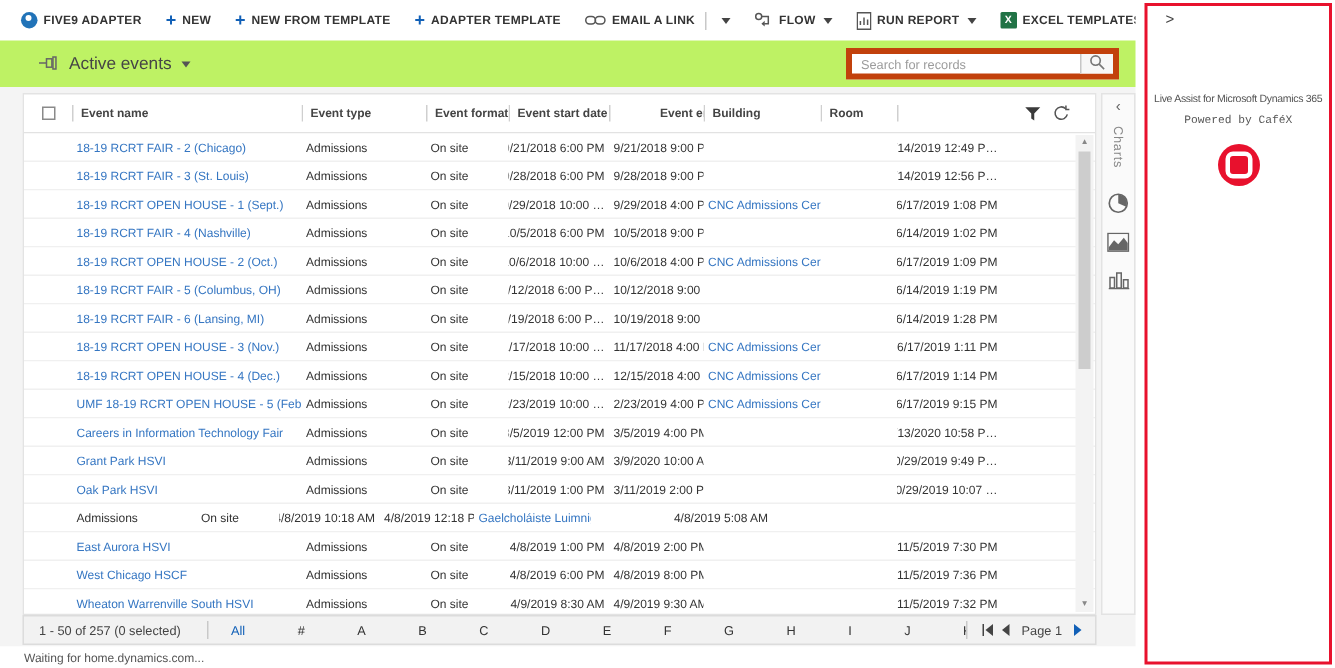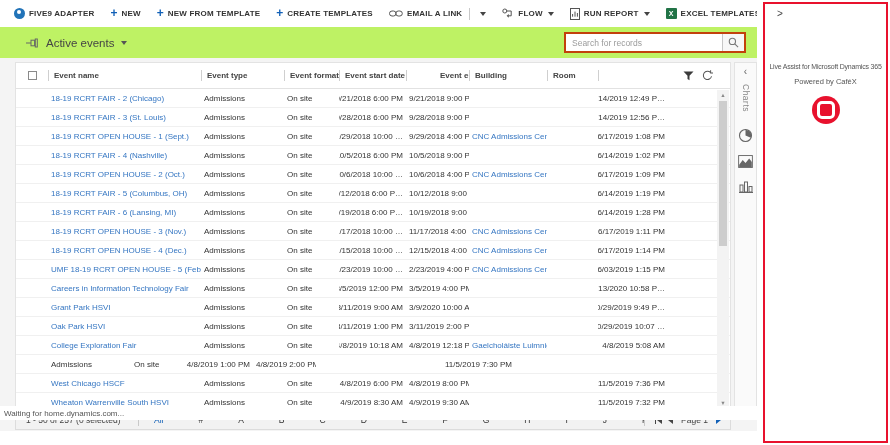--- a/index.html
+++ b/index.html
@@ -18,21 +18,21 @@
   .five9-logo-icon::after { content:''; position:absolute; width:4px; height:4px; border-radius:50%; background:#fff; left:3px; top:2px; }
   .excel-icon, .excel-export-icon { width:11px; height:11px; background:#217346; color:#fff; font-size:7px; font-weight:bold; display:inline-flex; align-items:center; justify-content:center; border-radius:1px; }
   .tb-split { width:1px; height:12px; background:#c8c8c8; margin:0 5px 0 7px; }
   .tb-caret { width:0; height:0; border-left:3px solid transparent; border-right:3px solid transparent; border-top:4px solid #444; margin-left:5px; }
 
   
   .view-header { position:absolute; left:0; top:27px; width:757px; height:31px; background:#bef264; }
   .view-title { position:absolute; left:26px; top:0; height:100%; display:flex; align-items:center; gap:7px; cursor:pointer; }
   .title-text { font-size:11.5px; color:#454545; }
   .title-caret { width:0; height:0; border-left:3.5px solid transparent; border-right:3.5px solid transparent; border-top:4.5px solid #555; }
-  .search { position:absolute; right:11px; top:5px; width:182px; height:21px; background:#fff; border:2px solid #c2410c; display:flex; }
+  .search { position:absolute; right:11px; top:5px; width:182px; height:21px; background:#fff; border:4px solid #c2410c; display:flex; }
   .search input { flex:1; border:none; outline:none; font-size:8.5px; color:#333; padding:0 6px; background:transparent; font-family:"Liberation Sans", sans-serif; }
   .search input::placeholder { color:#9b9b9b; }
   .search-btn { width:22px; border-left:1px solid #c6c6c6; display:flex; align-items:center; justify-content:center; background:#f7f7f7; cursor:pointer; }
 
   
   .content-bg { position:absolute; left:0; top:58px; width:757px; height:373px; background:#f4f4f4; }
 
   
   .grid-card { position:absolute; left:15px; top:62px; width:716px; height:348px; background:#fff; border:1px solid #e3e3e3; overflow:hidden; }
   .grid-header { display:flex; align-items:center; height:26px; border-bottom:1px solid #e2e2e2; padding-right:13px; }
@@ -73,27 +73,27 @@
   .letter { color:#333; cursor:pointer; font-size:8.5px; }
   .letter-all { color:#1160B7; }
   .pager { display:flex; align-items:center; gap:6px; padding:0 9px 0 10px; flex-shrink:0; }
   .tri-left { width:0; height:0; border-top:4px solid transparent; border-bottom:4px solid transparent; border-right:5px solid #444; display:inline-block; }
   .tri-right-blue { width:0; height:0; border-top:4px solid transparent; border-bottom:4px solid transparent; border-left:5px solid #1160B7; display:inline-block; }
   .first-bar { width:1.5px; height:8px; background:#444; display:inline-block; margin-right:1px; }
   .pager .icon-btn { display:inline-flex; align-items:center; cursor:pointer; }
   .page-label { font-size:8.5px; color:#444; margin:0 2px; }
 
   
-  .statusbar { position:absolute; left:0; top:406px; width:757px; height:14px; background:#fff; display:flex; align-items:center; padding-left:4px; font-size:8px; color:#555; }
+  .statusbar { position:absolute; left:0; top:431px; width:757px; height:14px; background:#fff; display:flex; align-items:center; padding-left:16px; font-size:8px; color:#555; }
 
   
   .live-assist { position:absolute; left:763px; top:2px; width:125px; height:441px; border:2px solid #E8112D; background:#fff; }
   .la-chevron { position:absolute; left:12px; top:4px; font-size:10px; color:#444; cursor:pointer; }
   .la-line1 { position:absolute; top:59px; width:100%; text-align:center; font-size:7px; color:#555; white-space:nowrap; letter-spacing:-.2px; }
-  .la-line2 { position:absolute; top:73px; width:100%; text-align:center; font-size:7.5px; color:#555; }
+  .la-line2 { position:absolute; top:73px; width:100%; text-align:center; font-size:7.5px; color:#555;font-family:Liberation Mono, monospace; }
   .la-icon { position:absolute; left:50%; top:92px; transform:translateX(-50%); width:28px; height:28px; border-radius:50%; background:#E8112D; }
   .la-icon::before { content:''; position:absolute; left:5px; top:5px; right:5px; bottom:5px; border:3px solid #fff; border-radius:5px; }
 </style>
 </head>
 <body>
 
 <div class="main">
 
   <div class="toolbar">
       <div class="tb-item">
@@ -103,21 +103,21 @@
       <div class="tb-item">
         <span class="tb-icon plus-icon">+</span>
         <span class="tb-label">NEW</span>
       </div>
       <div class="tb-item">
         <span class="tb-icon plus-icon">+</span>
         <span class="tb-label">NEW FROM TEMPLATE</span>
       </div>
       <div class="tb-item">
         <span class="tb-icon plus-icon">+</span>
-        <span class="tb-label">CREATE TEMPLATES</span>
+        <span class="tb-label">ADAPTER TEMPLATE</span>
       </div>
       <div class="tb-item">
         <span class="tb-icon link-icon">
           <svg width="14" height="9" viewBox="0 0 14 9">
             <rect x="0.5" y="2" width="6.5" height="5" rx="2.5" fill="none" stroke="#555" stroke-width="1"></rect>
             <rect x="6.8" y="2" width="6.5" height="5" rx="2.5" fill="none" stroke="#555" stroke-width="1"></rect>
           </svg>
         </span>
         <span class="tb-label">EMAIL A LINK</span>
         <span class="tb-split"></span>
@@ -359,21 +359,21 @@
             <a>UMF 18-19 RCRT OPEN HOUSE - 5 (Feb.)</a>
           </div>
           <div class="gc c-type">Admissions</div>
           <div class="gc c-format">On site</div>
           <div class="gc c-start right">2/23/2019 10:00 …</div>
           <div class="gc c-end">2/23/2019 4:00 PM</div>
           <div class="gc c-building">
             <a>CNC Admissions Center</a>
           </div>
           <div class="gc c-room"></div>
-          <div class="gc c-created right">6/03/2019 1:15 PM</div>
+          <div class="gc c-created right">6/17/2019 9:15 PM</div>
         </div>
         <div class="grid-row">
           <div class="gc c-check"></div>
           <div class="gc c-name">
             <a>Careers in Information Technology Fair</a>
           </div>
           <div class="gc c-type">Admissions</div>
           <div class="gc c-format">On site</div>
           <div class="gc c-start right">3/5/2019 12:00 PM</div>
           <div class="gc c-end">3/5/2019 4:00 PM</div>
@@ -402,35 +402,35 @@
           <div class="gc c-type">Admissions</div>
           <div class="gc c-format">On site</div>
           <div class="gc c-start right">3/11/2019 1:00 PM</div>
           <div class="gc c-end">3/11/2019 2:00 PM</div>
           <div class="gc c-building"></div>
           <div class="gc c-room"></div>
           <div class="gc c-created right">10/29/2019 10:07 …</div>
         </div>
         <div class="grid-row">
           <div class="gc c-check"></div>
-          <div class="gc c-name">
-            <a>College Exploration Fair</a>
-          </div>
           <div class="gc c-type">Admissions</div>
           <div class="gc c-format">On site</div>
           <div class="gc c-start right">4/8/2019 10:18 AM</div>
           <div class="gc c-end">4/8/2019 12:18 PM</div>
           <div class="gc c-building">
             <a>Gaelcholáiste Luimnigh</a>
           </div>
           <div class="gc c-room"></div>
           <div class="gc c-created right">4/8/2019 5:08 AM</div>
         </div>
         <div class="grid-row">
           <div class="gc c-check"></div>
+          <div class="gc c-name">
+            <a>East Aurora HSVI</a>
+          </div>
           <div class="gc c-type">Admissions</div>
           <div class="gc c-format">On site</div>
           <div class="gc c-start right">4/8/2019 1:00 PM</div>
           <div class="gc c-end">4/8/2019 2:00 PM</div>
           <div class="gc c-building"></div>
           <div class="gc c-room"></div>
           <div class="gc c-created right">11/5/2019 7:30 PM</div>
         </div>
         <div class="grid-row">
           <div class="gc c-check"></div>

